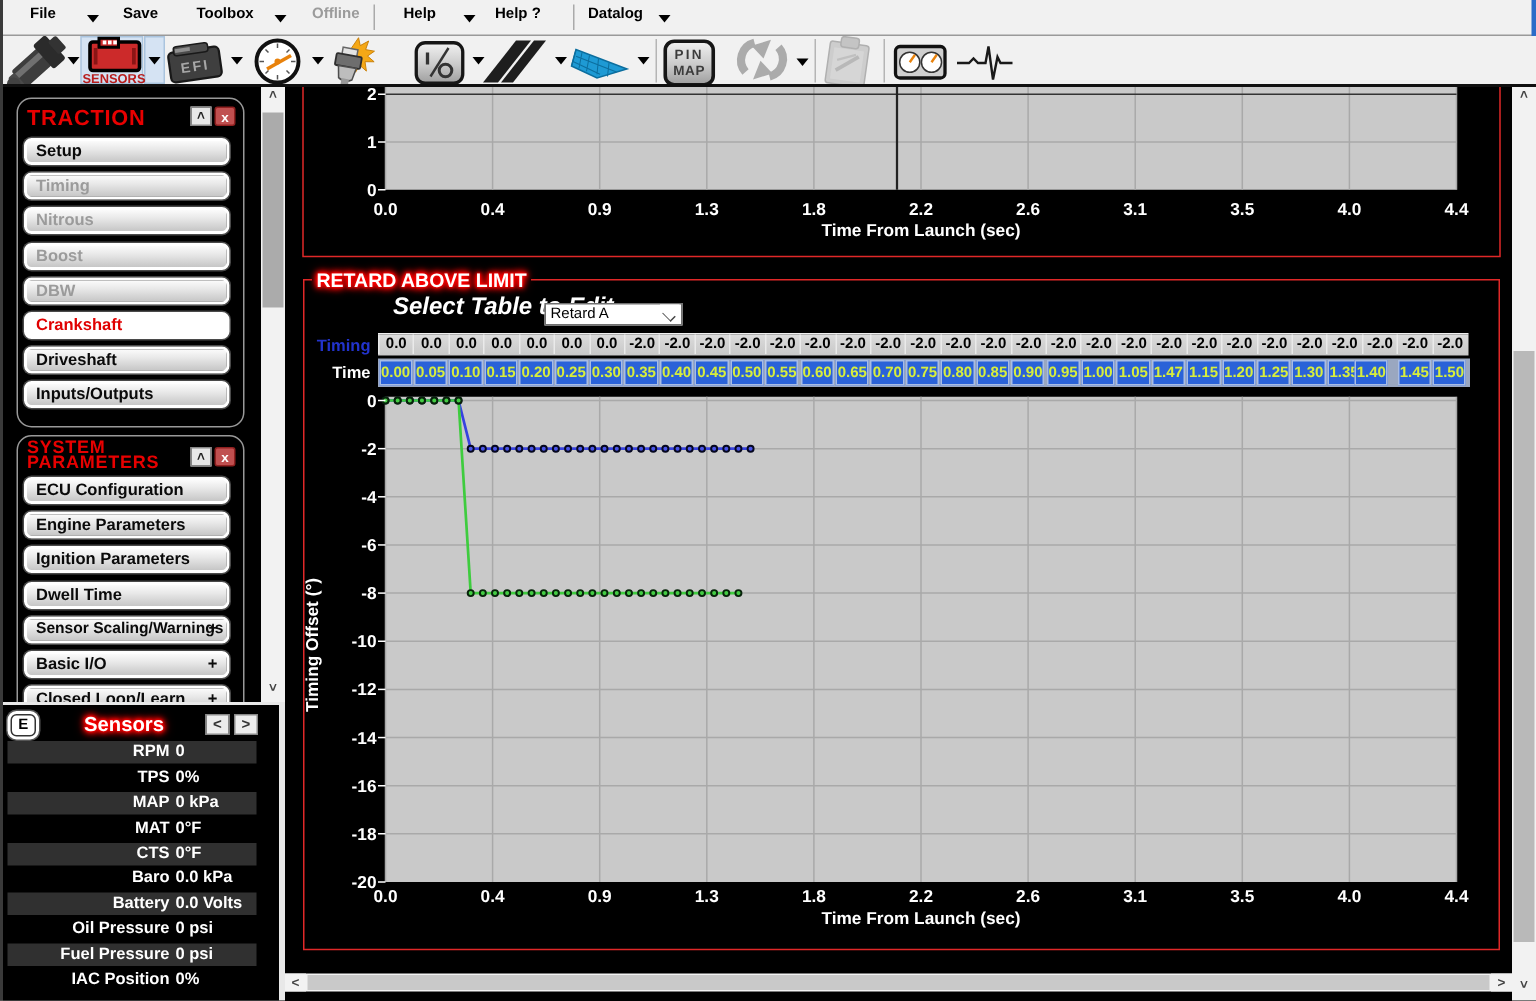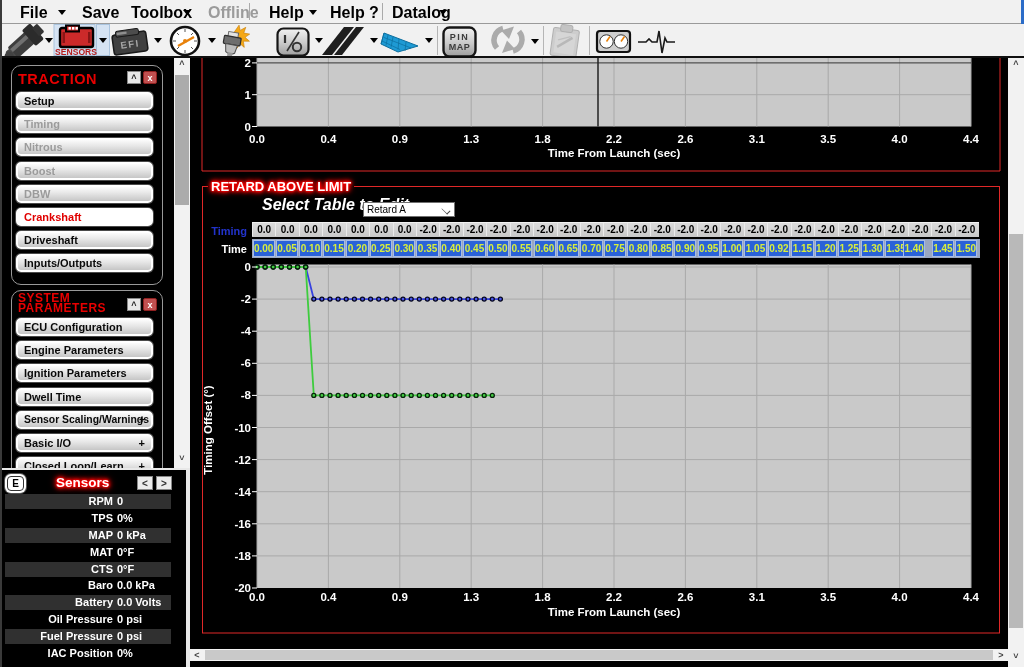--- a/index.html
+++ b/index.html
@@ -2,21 +2,21 @@
 <html><head><meta charset="utf-8">
 <style>
 * { margin:0; padding:0; box-sizing:border-box; }
 html,body { width:1024px; height:667px; background:#000; overflow:hidden;
   font-family:"Liberation Sans",sans-serif; }
 .abs { position:absolute; }
 
 
 #menubar { position:absolute; left:0; top:0; width:1024px; height:24px;
   background:#f1f1f1; border-bottom:1px solid #9a9a9a; }
-.mi { position:absolute; top:4px; font-size:16px; font-weight:bold; color:#000; }
+.mi { position:absolute; top:4px; font-size:10px; font-weight:bold; color:#000; }
 .mcaret { position:absolute; top:10px; width:0; height:0;
   border-left:4px solid transparent; border-right:4px solid transparent;
   border-top:5px solid #000; }
 .msep { position:absolute; top:3px; height:17px; width:1px; background:#aaa; }
 
 
 #toolbar { position:absolute; left:0; top:24px; width:1024px; height:34px;
   background:#f1f1f1; border-bottom:2px solid #101010; }
 .tsep { position:absolute; top:2px; height:29px; width:1px; background:#b5b5b5; }
 .tcaret { position:absolute; width:0; height:0;
@@ -508,21 +508,21 @@
 <span class="tmc" style="left:533.5px">0.60</span>
 <span class="tmc" style="left:557.0px">0.65</span>
 <span class="tmc" style="left:580.4px">0.70</span>
 <span class="tmc" style="left:603.8px">0.75</span>
 <span class="tmc" style="left:627.2px">0.80</span>
 <span class="tmc" style="left:650.6px">0.85</span>
 <span class="tmc" style="left:674.1px">0.90</span>
 <span class="tmc" style="left:697.5px">0.95</span>
 <span class="tmc" style="left:720.9px">1.00</span>
 <span class="tmc" style="left:744.3px">1.05</span>
-<span class="tmc" style="left:767.7px">0.92</span>
+<span class="tmc" style="left:767.7px">1.47</span>
 <span class="tmc" style="left:791.2px">1.15</span>
 <span class="tmc" style="left:814.6px">1.20</span>
 <span class="tmc" style="left:838.0px">1.25</span>
 <span class="tmc" style="left:861.4px">1.30</span>
 <span class="tmc" style="left:884.8px">1.35</span>
 <span class="tmc" style="left:903px">1.40</span>
 <span class="tmc" style="left:931.7px">1.45</span>
 <span class="tmc" style="left:955.1px">1.50</span>
 
 <div class="sb-track" style="left:1008px;top:58px;width:16px;height:609px;"></div>

